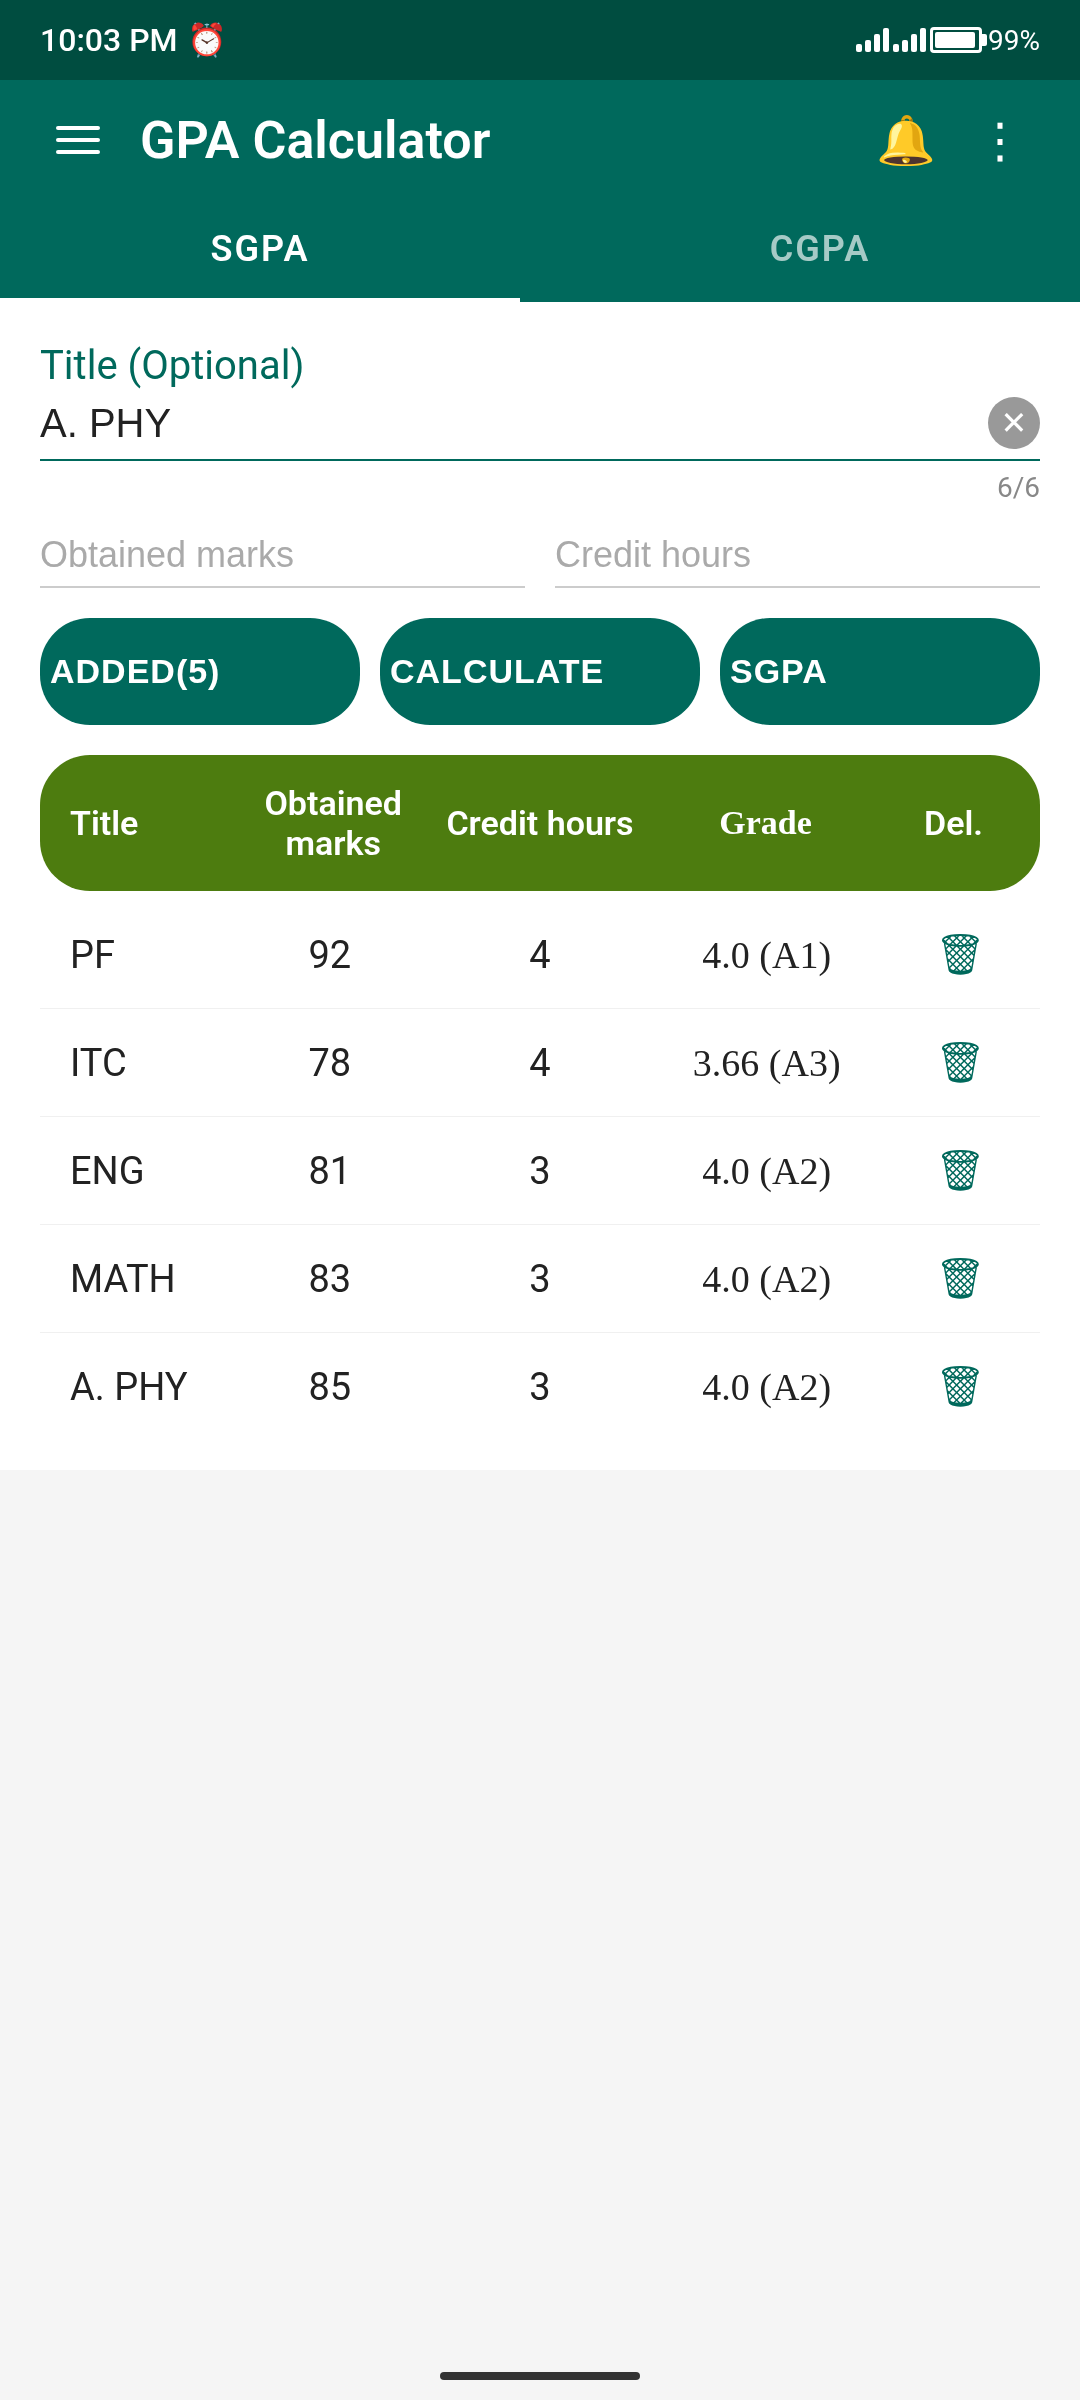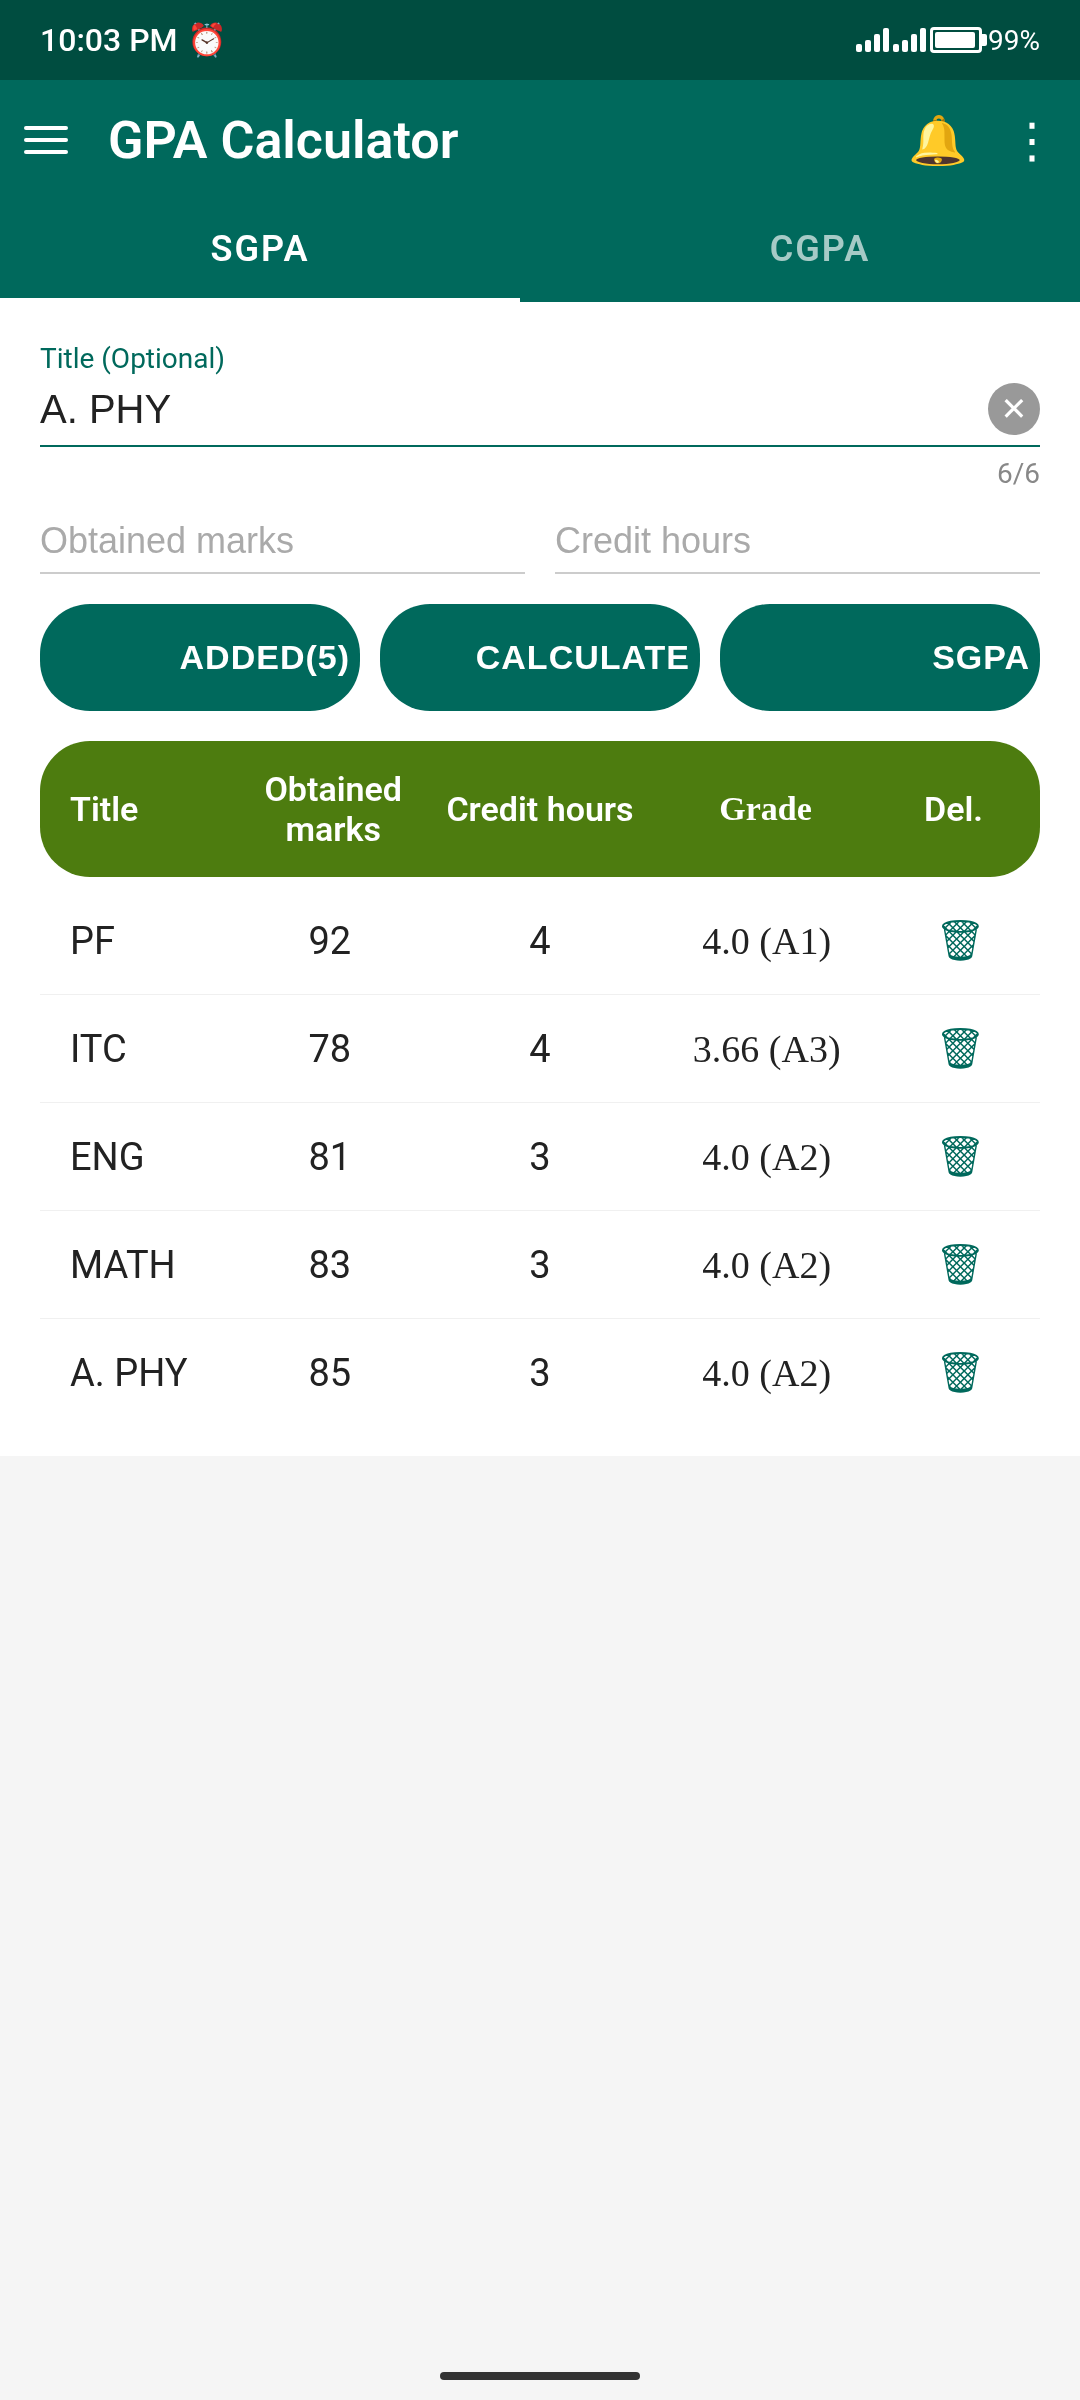--- a/index.html
+++ b/index.html
@@ -79,21 +79,21 @@
       width: 95%;
       border-radius: 2px;
     }
 
     
     .app-bar {
       background: #00695c;
       color: white;
       display: flex;
       align-items: center;
-      padding: 0 24px;
+      padding: 0 56px;
       height: 120px;
     }
     .menu-icon {
       font-size: 48px;
       cursor: pointer;
       margin-right: 40px;
       display: flex;
       flex-direction: column;
       gap: 8px;
     }
@@ -149,21 +149,21 @@
       padding: 40px 40px 30px;
     }
 
     
     .title-field {
       margin-bottom: 10px;
       position: relative;
     }
     .title-label {
       color: #00695c;
-      font-size: 28px;
+      font-size: 40px;
       margin-bottom: 8px;
     }
     .title-input-row {
       display: flex;
       align-items: center;
       border-bottom: 2px solid #00695c;
       padding-bottom: 10px;
     }
     .title-input {
       flex: 1;
@@ -226,21 +226,21 @@
       flex: 1;
       padding: 34px 10px;
       border-radius: 50px;
       border: none;
       color: white;
       font-size: 34px;
       font-weight: 700;
       letter-spacing: 1px;
       cursor: pointer;
       background: #00695c;
-      text-align: right;
+      text-align: left;
     }
 
     
     .table-header {
       background: #4d7c0f;
       border-radius: 50px;
       display: flex;
       align-items: center;
       padding: 28px 30px;
       color: white;

